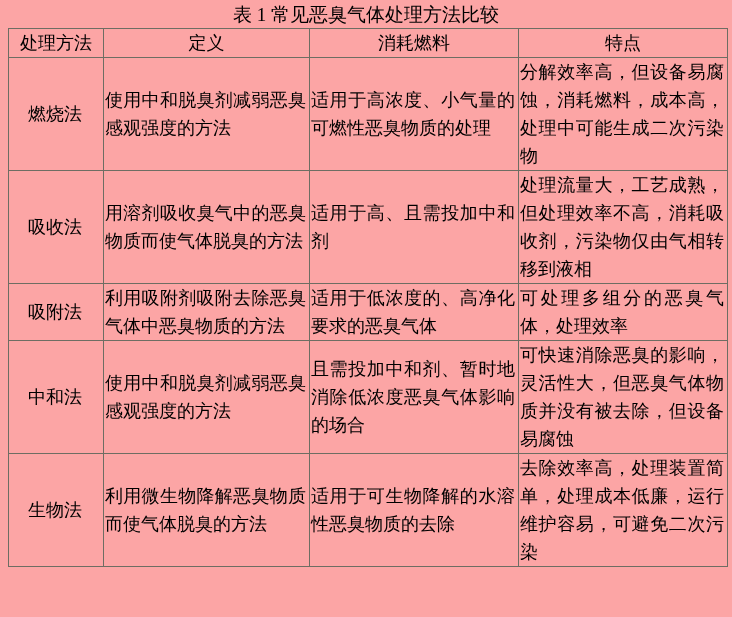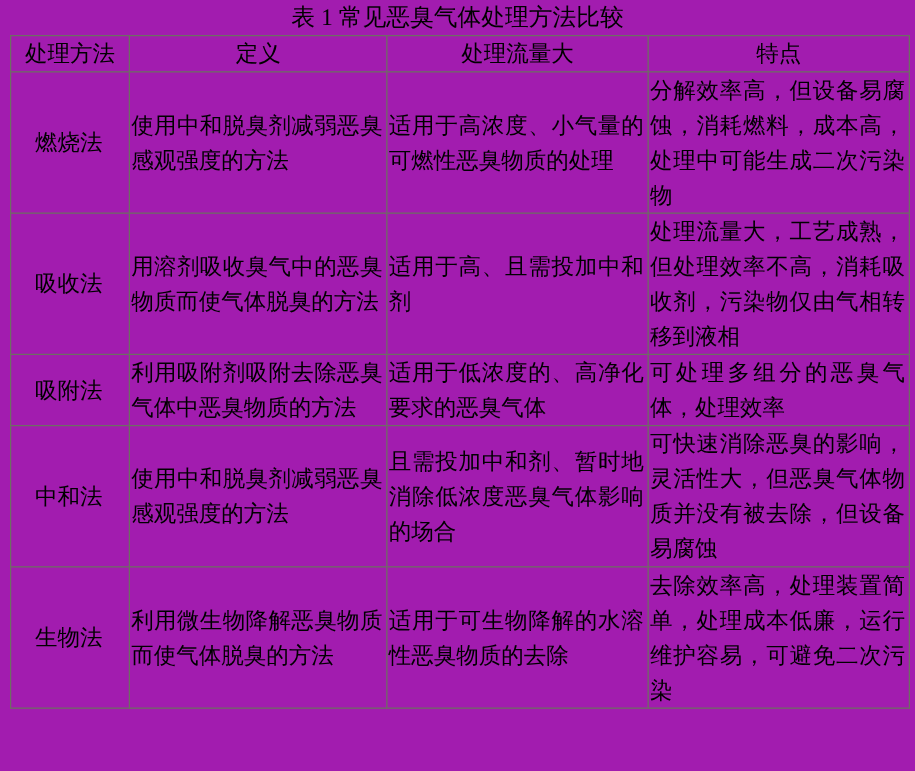--- a/index.html
+++ b/index.html
@@ -8,21 +8,21 @@
     background: #ffffff;
     width: 732px;
     height: 617px;
     overflow: hidden;
     font-family: "Liberation Serif", "DejaVu Serif", serif;
     color: #000000;
   }
   .page {
     width: 732px;
     height: 617px;
-    background: #a21caf;
+    background: #fca5a5;
     box-sizing: border-box;
   }
   .doc-title {
     text-align: center;
     font-size: 19px;
     line-height: 23px;
     padding-top: 3px;
     height: 24px;
     white-space: pre;
   }
@@ -71,21 +71,21 @@
     <colgroup>
       <col class="c1">
         <col class="c2">
         <col class="c3">
         <col class="c4">
     </colgroup>
     <thead>
       <tr>
         <th>处理方法</th>
         <th>定义</th>
-        <th>处理流量大</th>
+        <th>消耗燃料</th>
         <th>特点</th>
       </tr>
     </thead>
     <tbody>
       <tr>
         <td class="cell-method">燃烧法</td>
         <td class="cell-text">使用中和脱臭剂减弱恶臭感观强度的方法</td>
         <td class="cell-text">适用于高浓度、小气量的可燃性恶臭物质的处理</td>
         <td class="cell-text">分解效率高，但设备易腐蚀，消耗燃料，成本高，处理中可能生成二次污染物</td>
       </tr>

